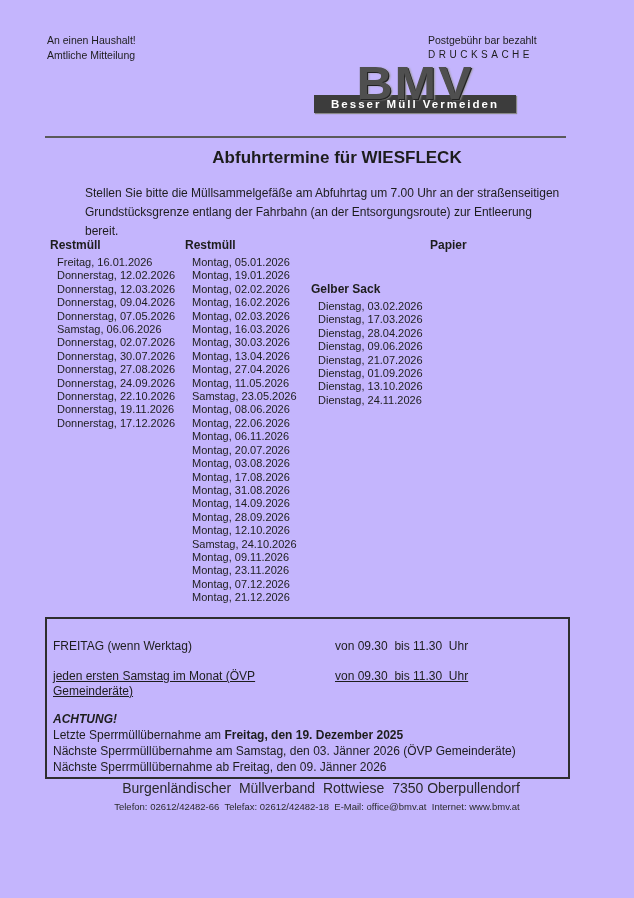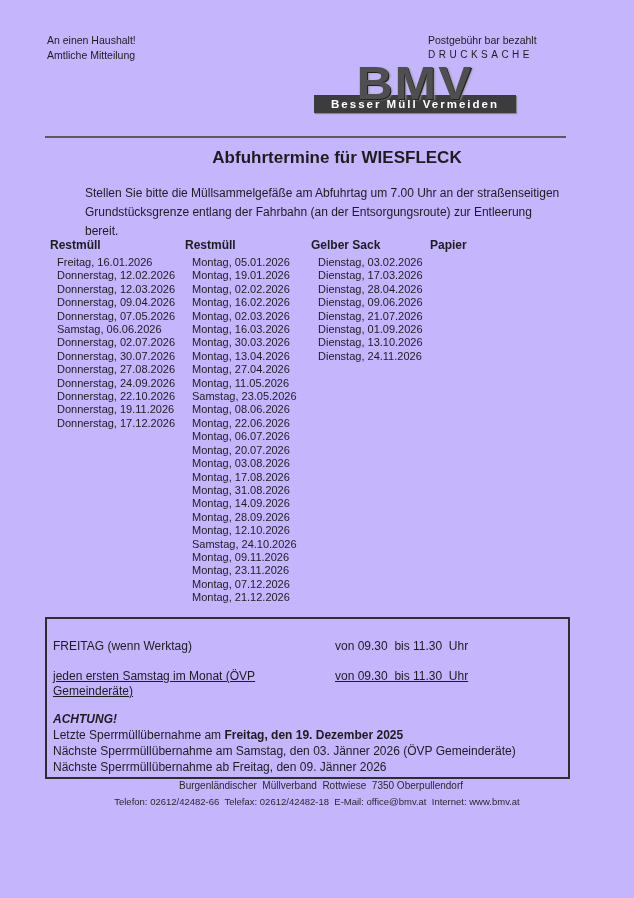--- a/index.html
+++ b/index.html
@@ -25,40 +25,40 @@
     box-shadow:1px 1px 1px #888;
   }
   .rule{position:absolute;left:45px;top:136px;width:521px;border-top:2px solid #5a5a5a;}
   .title{position:absolute;left:0;top:148px;width:634px;text-align:center;font-size:17px;font-weight:bold;padding-left:20px;}
   .intro{position:absolute;left:85px;top:184px;width:475px;font-size:12px;line-height:19px;}
   
   .schedule{position:absolute;left:50px;top:238px;display:flex;}
   .col{flex:none;}
   .col-restmuell{width:135px;}
   .col-biomuell{width:126px;}
-  .col-gelbersack{width:119px;}
+  .col-gelbersack{width:119px;margin-top:44px;}
   .col-papier{width:160px;}
   .col-header{font-weight:bold;font-size:12px;margin-bottom:4px;white-space:nowrap;}
   .date-item{font-size:11px;line-height:13.4px;padding-left:7px;white-space:nowrap;}
   
   .info-box{
     position:absolute;left:45px;top:617px;width:509px;
     border:2px solid #2e2e2e;padding:3px 6px 2px 6px;font-size:12px;
   }
   .box-heading{font-weight:bold;text-decoration:underline;font-size:11.5px;line-height:14px;}
   .box-row{display:flex;margin-top:17px;line-height:15px;}
   .box-row.second{margin-top:15px;text-decoration:underline;}
   .box-row-label{width:282px;flex:none;}
   .box-time{white-space:pre;}
   .attention{margin-top:13px;font-weight:bold;font-style:italic;line-height:15px;}
   .notice{line-height:16px;}
   .bold{font-weight:bold;margin-top:41px;}
   
   .footer{position:absolute;left:0;top:780px;width:634px;text-align:center;color:#2a2a2a;}
-  .footer-line1{font-size:10px;white-space:pre;margin-left:8px;}
+  .footer-line1{font-size:14px;white-space:pre;margin-left:8px;}
   .footer-line2{font-size:9.5px;margin-top:5px;white-space:pre;}
 </style>
 </head>
 <body>
 
 <div class="page">
 
   <div class="top-left">
     <div>An einen Haushalt!</div>
     <div>Amtliche Mitteilung</div>
@@ -111,21 +111,21 @@
           <div class="date-item">Montag, 16.02.2026</div>
           <div class="date-item">Montag, 02.03.2026</div>
           <div class="date-item">Montag, 16.03.2026</div>
           <div class="date-item">Montag, 30.03.2026</div>
           <div class="date-item">Montag, 13.04.2026</div>
           <div class="date-item">Montag, 27.04.2026</div>
           <div class="date-item">Montag, 11.05.2026</div>
           <div class="date-item">Samstag, 23.05.2026</div>
           <div class="date-item">Montag, 08.06.2026</div>
           <div class="date-item">Montag, 22.06.2026</div>
-          <div class="date-item">Montag, 06.07.2026</div>
+          <div class="date-item">Montag, 06.11.2026</div>
           <div class="date-item">Montag, 20.07.2026</div>
           <div class="date-item">Montag, 03.08.2026</div>
           <div class="date-item">Montag, 17.08.2026</div>
           <div class="date-item">Montag, 31.08.2026</div>
           <div class="date-item">Montag, 14.09.2026</div>
           <div class="date-item">Montag, 28.09.2026</div>
           <div class="date-item">Montag, 12.10.2026</div>
           <div class="date-item">Samstag, 24.10.2026</div>
           <div class="date-item">Montag, 09.11.2026</div>
           <div class="date-item">Montag, 23.11.2026</div>

